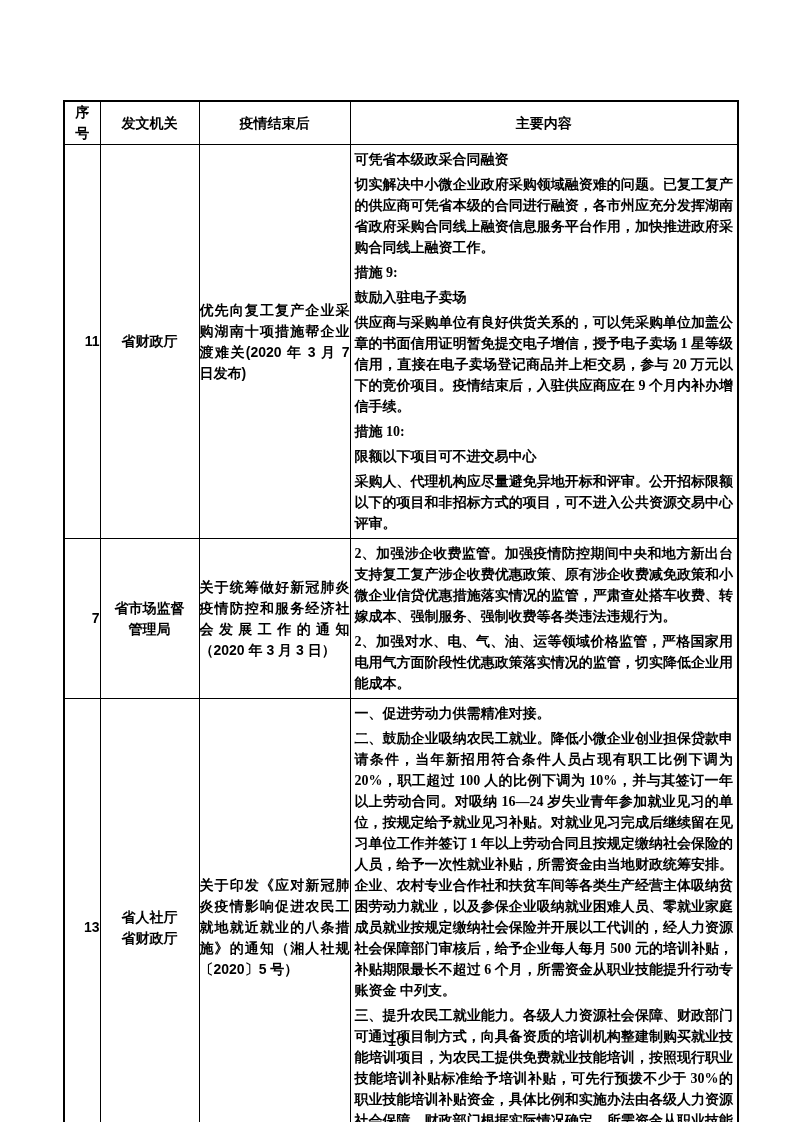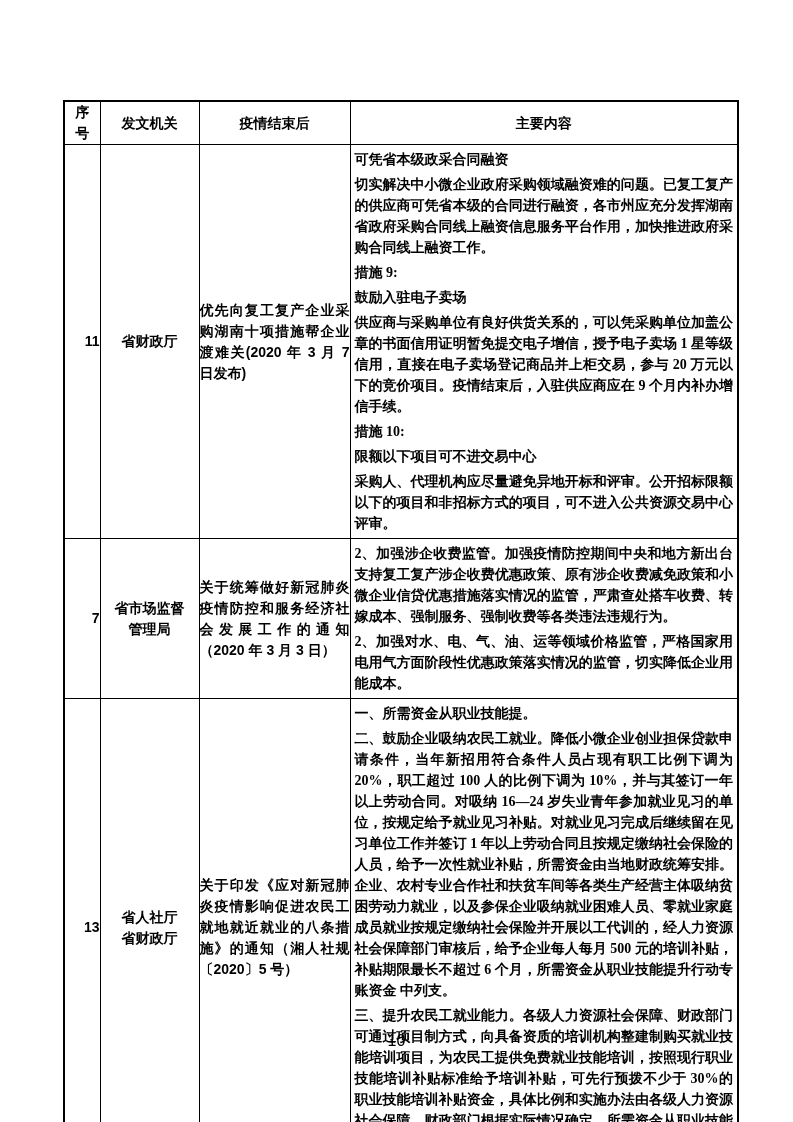--- a/index.html
+++ b/index.html
@@ -114,21 +114,21 @@
       <div class="para">2、加强对水、电、气、油、运等领域价格监管，严格国家用电用气方面阶段性优惠政策落实情况的监管，切实降低企业用能成本。</div>
     </td>
   </tr>
 
   <tr style="height:379px">
     <td class="no-cell">13</td>
     <td class="agency-cell pre-line">省人社厅
 省财政厅</td>
     <td class="doc-cell">关于印发《应对新冠肺炎疫情影响促进农民工就地就近就业的八条措施》的通知（湘人社规〔2020〕5 号）</td>
     <td class="content-cell">
-      <div class="para">一、所需资金从职业技能提。</div>
+      <div class="para">一、促进劳动力供需精准对接。</div>
       <div class="para">二、鼓励企业吸纳农民工就业。降低小微企业创业担保贷款申请条件，当年新招用符合条件人员占现有职工比例下调为 20%，职工超过 100 人的比例下调为 10%，并与其签订一年以上劳动合同。对吸纳 16—24 岁失业青年参加就业见习的单位，按规定给予就业见习补贴。对就业见习完成后继续留在见习单位工作并签订 1 年以上劳动合同且按规定缴纳社会保险的人员，给予一次性就业补贴，所需资金由当地财政统筹安排。企业、农村专业合作社和扶贫车间等各类生产经营主体吸纳贫困劳动力就业，以及参保企业吸纳就业困难人员、零就业家庭成员就业按规定缴纳社会保险并开展以工代训的，经人力资源社会保障部门审核后，给予企业每人每月 500 元的培训补贴，补贴期限最长不超过 6 个月，所需资金从职业技能提升行动专账资金 中列支。</div>
       <div class="para">三、提升农民工就业能力。各级人力资源社会保障、财政部门可通过项目制方式，向具备资质的培训机构整建制购买就业技能培训项目，为农民工提供免费就业技能培训，按照现行职业技能培训补贴标准给予培训补贴，可先行预拨不少于 30%的职业技能培训补贴资金，具体比例和实施办法由各级人力资源社会保障、财政部门根据实际情况确定，所需资金从职业技能提</div>
     </td>
   </tr>
 </tbody>
   </table>
 
 <div class="page-number">10</div>
 
 </body></html>

